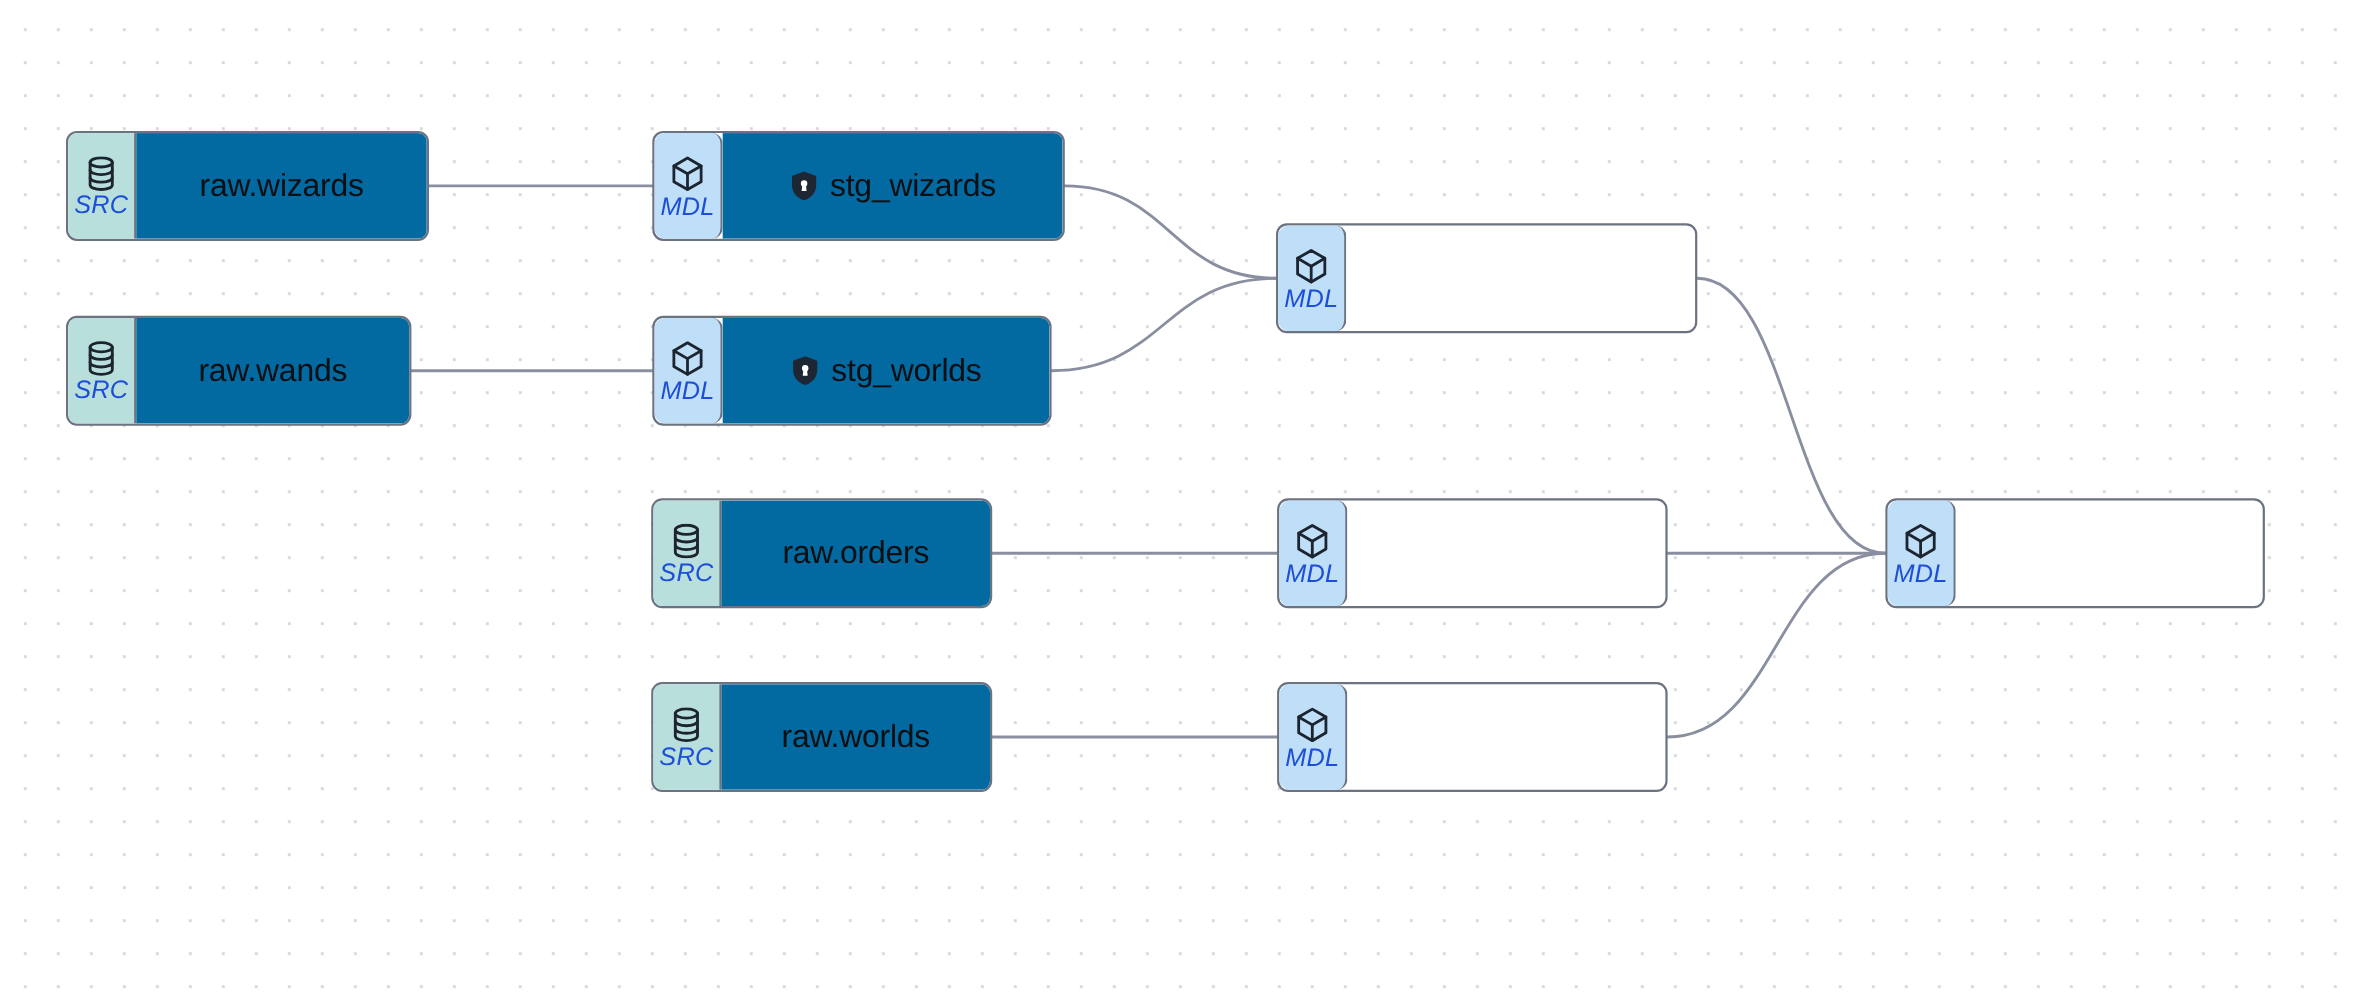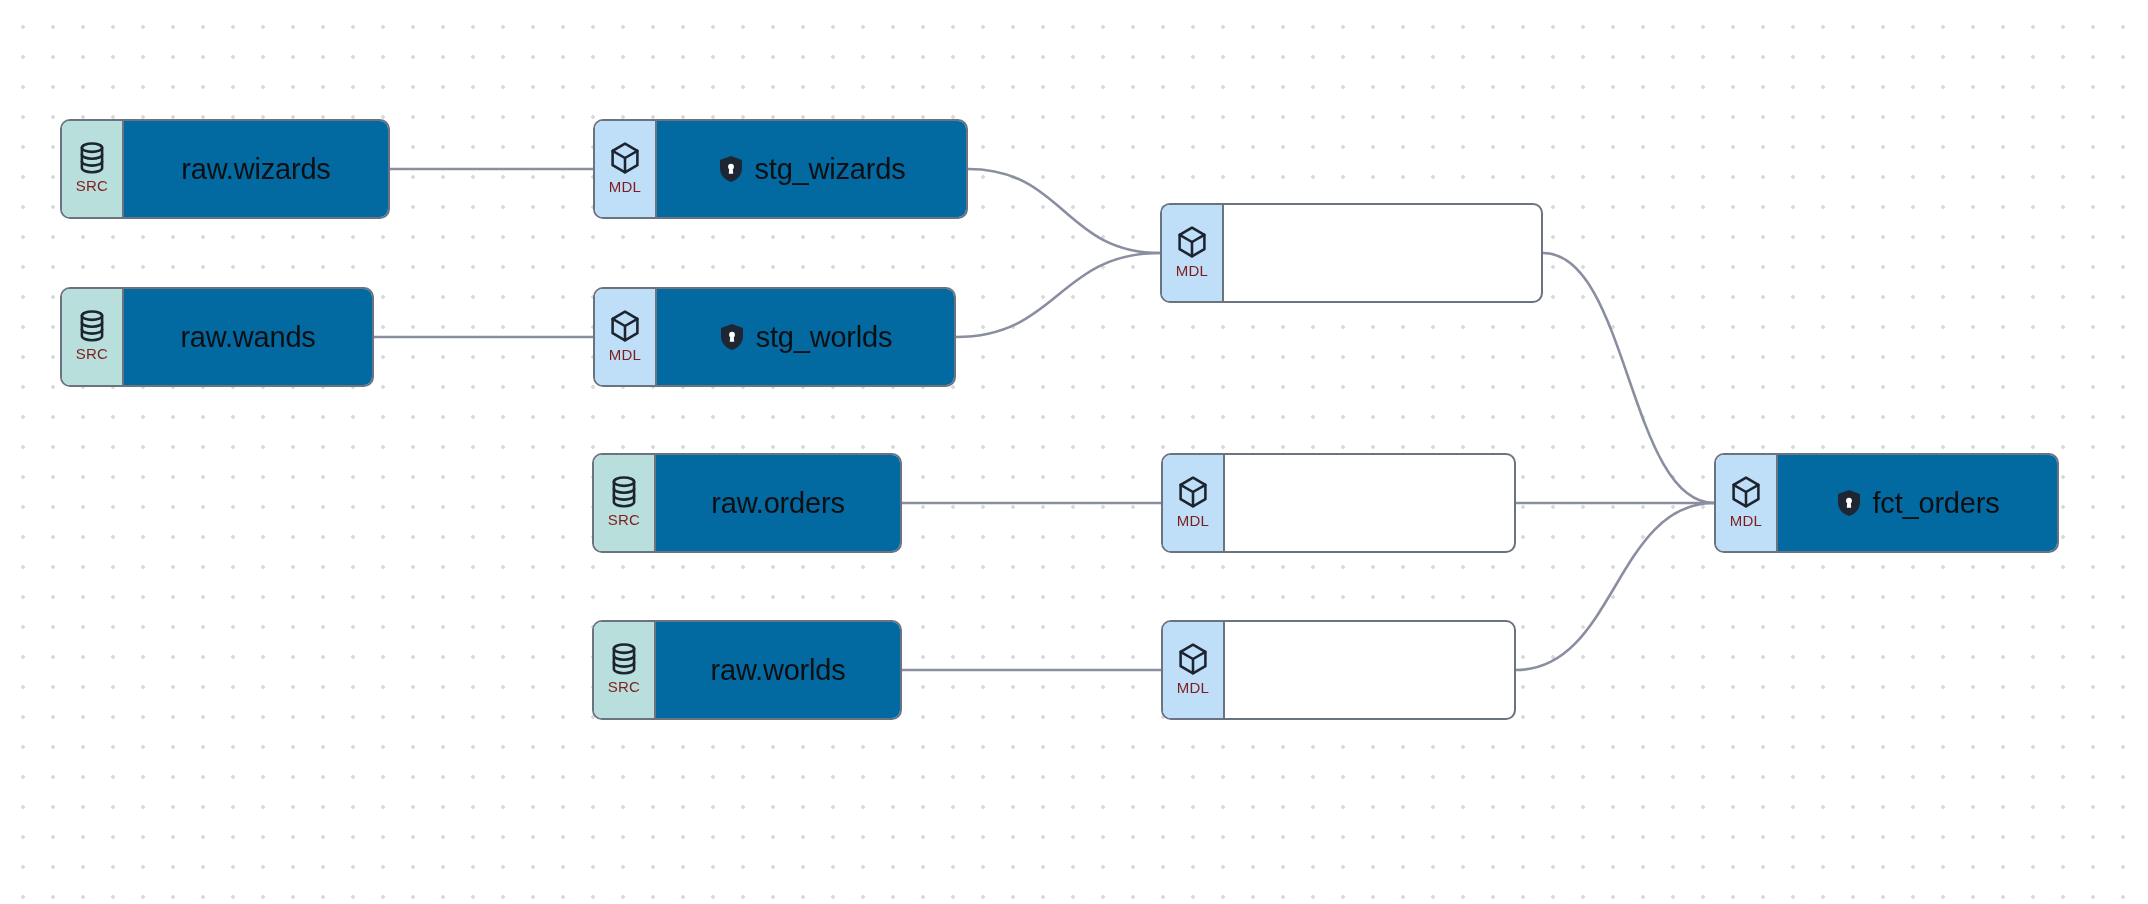--- a/index.html
+++ b/index.html
@@ -41,26 +41,27 @@
     align-items: center;
     justify-content: center;
     width: 62px;
     flex: 0 0 62px;
     border-right: 2px solid #6b7280;
     box-sizing: border-box;
     gap: 1px;
   }
   .badge.src { background: #b9dfdc; }
   .badge.mdl { background: #bfdfF8; }
-  .badge.mdl { background: #bfdef8; }
+  .badge.mdl { background: #bfdef8; border-radius: 10px; }
   .badge-label {
-    font-size: 15px;
+    font-size: 23px;
     line-height: 22px;
-    color: #7f1d1d;
+    color: #1d4ed8;
     letter-spacing: 0.2px;
+    font-style: italic;
   }
   .badge-icon svg { display: block; }
   .node-body {
     flex: 1 1 auto;
     display: flex;
     align-items: center;
     justify-content: center;
     gap: 11px;
     padding: 0 18px;
     background: #0369a1;
@@ -238,25 +239,15 @@
         <div class="badge mdl" style="background: rgb(191, 222, 248); border-right-color: rgb(107, 114, 128);">
           <span class="badge-icon">
             <svg width="32" height="34" viewBox="0 0 26 28" fill="none" stroke="#1c2430" stroke-width="2.1" stroke-linecap="round" stroke-linejoin="round">
               <path d="M13 2.2 L 23.2 8.1 L 23.2 19.9 L 13 25.8 L 2.8 19.9 L 2.8 8.1 Z"></path>
               <path d="M2.8 8.1 L 13 14 L 23.2 8.1"></path>
               <path d="M13 14 L 13 25.8"></path>
             </svg>
           </span>
           <span class="badge-label">MDL</span>
         </div>
-        <div class="node-body">
-          <span class="shield-icon">
-            <svg width="26" height="28" viewBox="0 0 22 24">
-              <path d="M11 0.8 L 20.4 4.3 V 11.4 C 20.4 17.3 16.4 21.4 11 23.2 C 5.6 21.4 1.6 17.3 1.6 11.4 V 4.3 Z" fill="#1f2633"></path>
-              <circle cx="11" cy="10.1" r="2.5" fill="#ffffff"></circle>
-              <path d="M9.6 10.6 h2.8 l0.5 5.4 h-3.8 Z" fill="#ffffff"></path>
-            </svg>
-          </span>
-          <span class="node-label">fct_orders</span>
-        </div>
       </div>
     </div>
 </div>
 
 </body></html>

